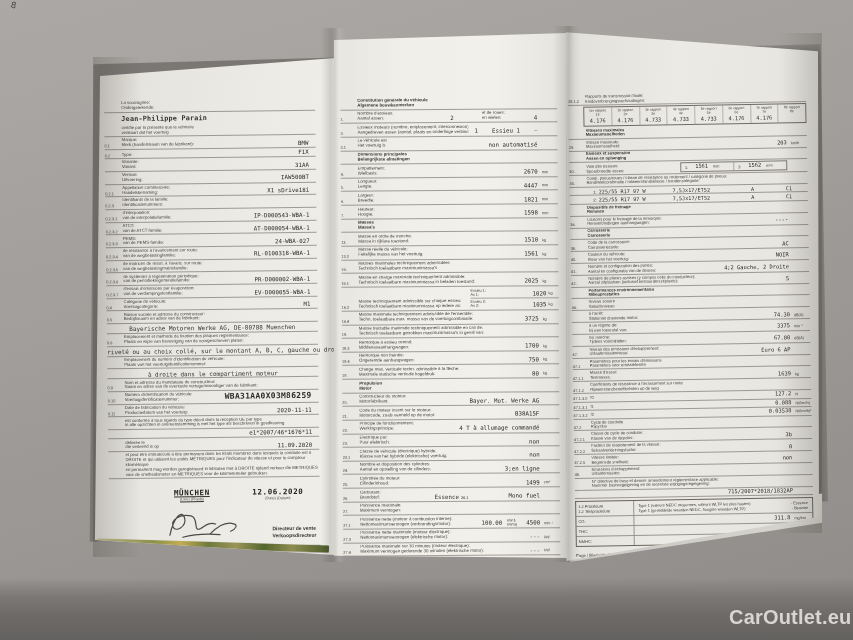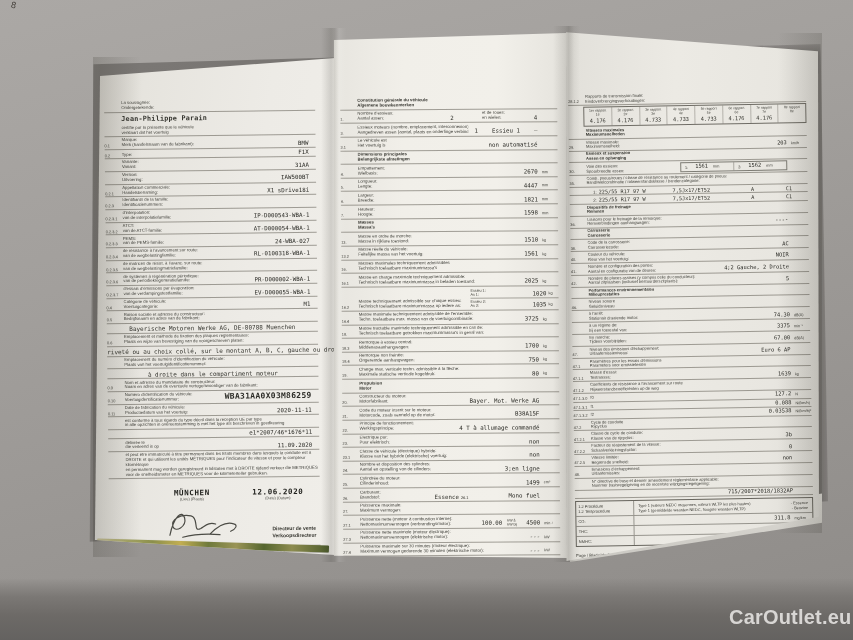--- a/index.html
+++ b/index.html
@@ -83,21 +83,21 @@
   .emtype{display:flex;justify-content:space-between;font-size:3.9px;line-height:1.3;}
   .emvrow{display:flex;align-items:flex-end;justify-content:flex-end;gap:2px;}
   .emvrow .val{margin-left:0;}
   .emvrow .unit{flex:0 0 16px;}
 
   .pageno{font-size:4.2px;margin-top:6px;color:#3e3e38;}
 
   .lfooter{position:relative;height:88px;margin-top:6px;}
   .fbig{font-family:"DejaVu Sans Mono",monospace;font-size:7.5px;font-weight:bold;letter-spacing:0.6px;color:#22221e;text-align:center;}
   .fcap{font-size:3.8px;color:#45453f;text-align:center;line-height:1.3;}
-  .fplace{position:absolute;left:48px;top:4px;width:70px;}
+  .fplace{position:absolute;left:48px;top:4px;width:70px;text-decoration:underline;}
   .fdate{position:absolute;right:2px;top:4px;width:80px;}
   .sig{position:absolute;left:52px;top:20px;width:96px;height:38px;}
   .frole{position:absolute;right:4px;top:42px;font-size:5px;font-weight:bold;color:#33332d;text-align:left;line-height:1.25;}
   .sigline{position:absolute;left:0;right:0;top:62px;border-top:0.5px solid rgba(110,108,98,0.7);}
   .sigcap{position:absolute;left:58px;top:63px;width:60px;}
   .rolecap{position:absolute;right:18px;top:63px;width:50px;}
 
   .holo{position:absolute;left:4px;right:6px;bottom:8px;height:7px;transform:rotate(1.7deg);border-radius:1px;
        background:linear-gradient(90deg,#cdc69b 0%,#a9a868 12%,#8b8f4b 24%,#c2ae52 36%,#6f7a3c 48%,#9a9456 60%,#55662f 72%,#8d8c50 84%,#4d5c2c 100%);
        box-shadow:0 0.5px 1px rgba(0,0,0,0.4);}

